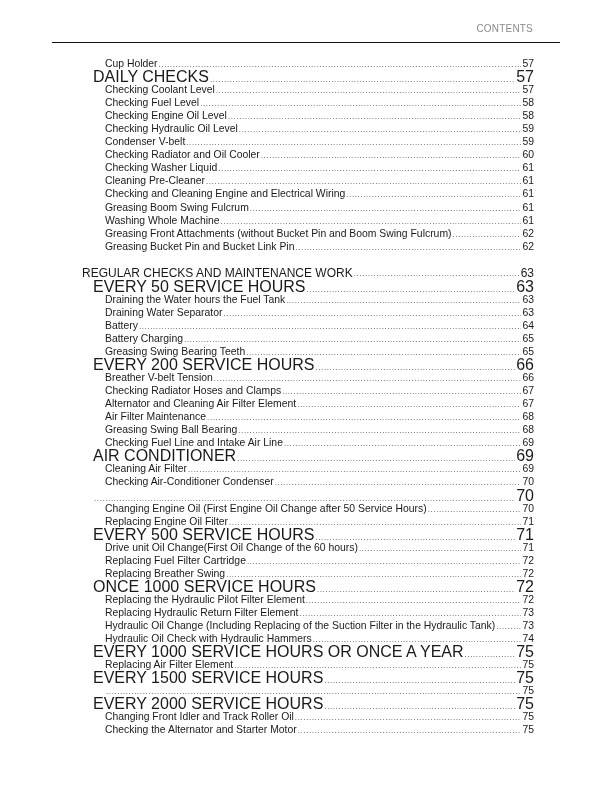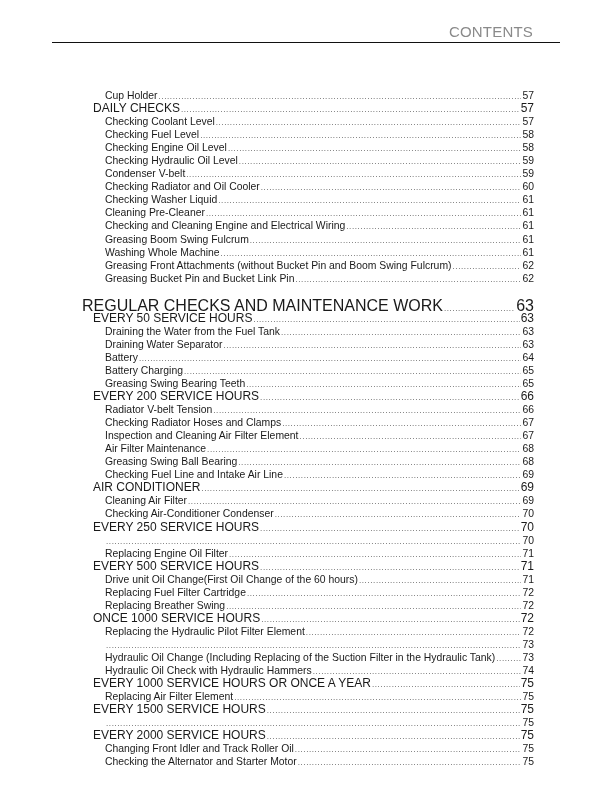--- a/index.html
+++ b/index.html
@@ -1,33 +1,33 @@
 <!DOCTYPE html>
 <html><head>
   <meta charset="utf-8">
   <style>
     html, body { margin: 0; padding: 0; background: #ffffff; }
     body { width: 612px; height: 792px; position: relative; overflow: hidden;
            font-family: "Liberation Sans", sans-serif; color: #1a1a1a; }
-    .header-title { position: absolute; top: 23px; right: 79px; font-size: 15px;
+    .header-title { position: absolute; top: 23px; right: 79px; font-size: 10px;
                     color: #8a8a8a; letter-spacing: 0.2px; }
     .header-rule { position: absolute; top: 42px; left: 52px; width: 508px; height: 1px;
                    background: #111111; }
     .toc { position: absolute; top: 57px; left: 2px; width: 612px; }
     .row { position: relative; height: 13.05px; line-height: 13px; font-size: 10.4px;
            white-space: nowrap; }
     .row .inner { position: absolute; right: 80px; display: flex; align-items: baseline; }
-    .row.l0 .inner { left: 80px; font-size: 16px; }
-    .row.l1 .inner { left: 91px; font-size: 12px; }
+    .row.l0 .inner { left: 80px; font-size: 12px; align-items: flex-end; }
+    .row.l1 .inner { left: 91px; font-size: 16px; }
     .row.l2 .inner { left: 103px; }
     .row .label { flex: 0 0 auto; }
     .row .leader { flex: 1 1 auto; overflow: hidden; margin: 0 1px; color: #333;
                    letter-spacing: 0.6px; font-size: 8px; }
     .row .leader::before { content: "........................................................................................................................................................................................................................................"; }
-    .row .page { flex: 0 0 auto; text-align: right; margin-top: 32px; }
+    .row .page { flex: 0 0 auto; text-align: right; }
     .gap { height: 14px; }
   </style>
 </head>
 <body>
 
 <div>
   <div class="header-title">CONTENTS</div>
   <div class="header-rule"></div>
 </div>
 
@@ -147,21 +147,21 @@
     </div>
     <div class="row l1">
       <div class="inner">
         <span class="label">EVERY 50 SERVICE HOURS</span>
         <span class="leader"></span>
         <span class="page">63</span>
       </div>
     </div>
     <div class="row l2">
       <div class="inner">
-        <span class="label">Draining the Water from the Fuel Tank</span>
+        <span class="label">Draining the Water hours the Fuel Tank</span>
         <span class="leader"></span>
         <span class="page">63</span>
       </div>
     </div>
     <div class="row l2">
       <div class="inner">
         <span class="label">Draining Water Separator</span>
         <span class="leader"></span>
         <span class="page">63</span>
       </div>
@@ -189,35 +189,35 @@
     </div>
     <div class="row l1">
       <div class="inner">
         <span class="label">EVERY 200 SERVICE HOURS</span>
         <span class="leader"></span>
         <span class="page">66</span>
       </div>
     </div>
     <div class="row l2">
       <div class="inner">
-        <span class="label">Radiator V-belt Tension</span>
+        <span class="label">Breather V-belt Tension</span>
         <span class="leader"></span>
         <span class="page">66</span>
       </div>
     </div>
     <div class="row l2">
       <div class="inner">
         <span class="label">Checking Radiator Hoses and Clamps</span>
         <span class="leader"></span>
         <span class="page">67</span>
       </div>
     </div>
     <div class="row l2">
       <div class="inner">
-        <span class="label">Inspection and Cleaning Air Filter Element</span>
+        <span class="label">Alternator and Cleaning Air Filter Element</span>
         <span class="leader"></span>
         <span class="page">67</span>
       </div>
     </div>
     <div class="row l2">
       <div class="inner">
         <span class="label">Air Filter Maintenance</span>
         <span class="leader"></span>
         <span class="page">68</span>
       </div>
@@ -252,27 +252,27 @@
     </div>
     <div class="row l2">
       <div class="inner">
         <span class="label">Checking Air-Conditioner Condenser</span>
         <span class="leader"></span>
         <span class="page">70</span>
       </div>
     </div>
     <div class="row l1">
       <div class="inner">
-        <span class="label">EVERY 250 SERVICE HOURS</span>
         <span class="leader"></span>
         <span class="page">70</span>
       </div>
     </div>
     <div class="row l2">
       <div class="inner">
+        <span class="label">Changing Engine Oil (First Engine Oil Change after 50 Service Hours)</span>
         <span class="leader"></span>
         <span class="page">70</span>
       </div>
     </div>
     <div class="row l2">
       <div class="inner">
         <span class="label">Replacing Engine Oil Filter</span>
         <span class="leader"></span>
         <span class="page">71</span>
       </div>
@@ -314,20 +314,21 @@
     </div>
     <div class="row l2">
       <div class="inner">
         <span class="label">Replacing the Hydraulic Pilot Filter Element</span>
         <span class="leader"></span>
         <span class="page">72</span>
       </div>
     </div>
     <div class="row l2">
       <div class="inner">
+        <span class="label">Replacing Hydraulic Return Filter Element</span>
         <span class="leader"></span>
         <span class="page">73</span>
       </div>
     </div>
     <div class="row l2">
       <div class="inner">
         <span class="label">Hydraulic Oil Change (Including Replacing of the Suction Filter in the Hydraulic Tank)</span>
         <span class="leader"></span>
         <span class="page">73</span>
       </div>

